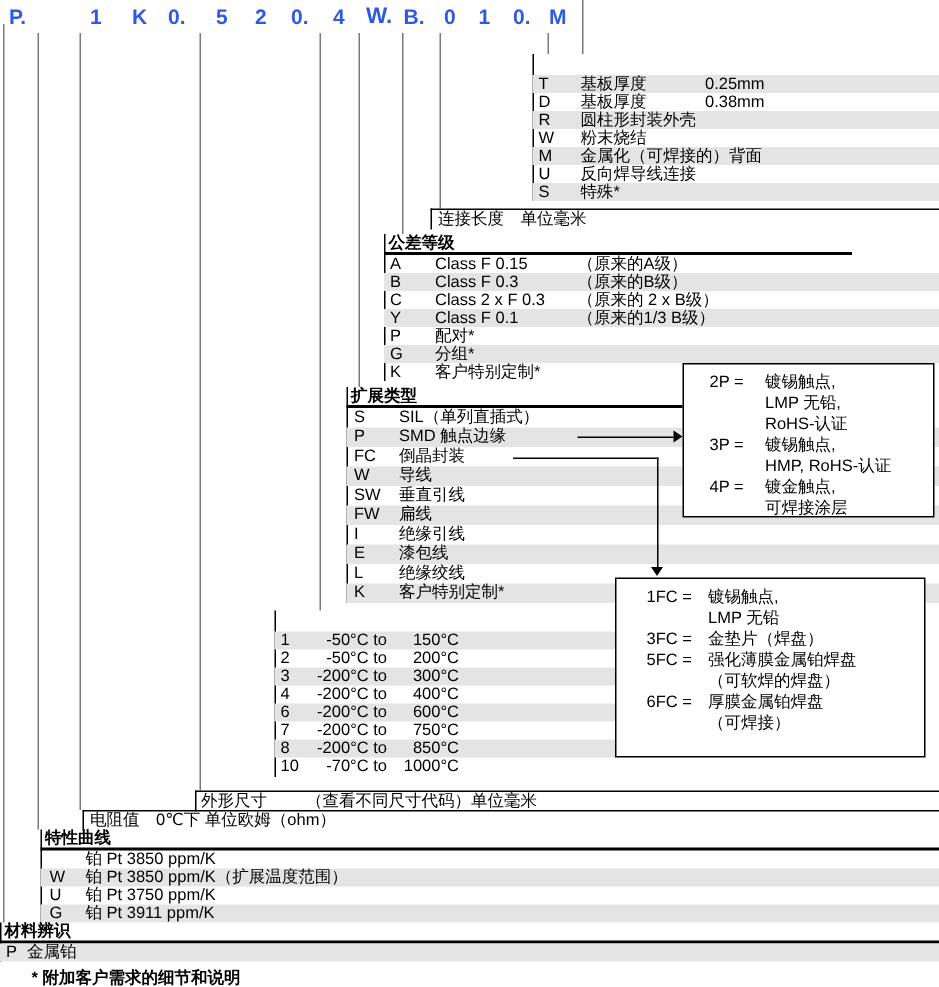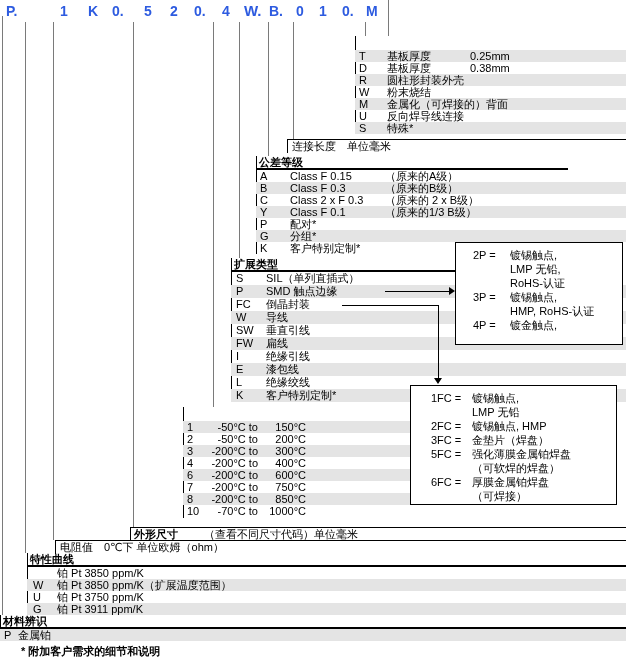--- a/index.html
+++ b/index.html
@@ -10,21 +10,21 @@
   .vline{position:absolute;width:1px;background:var(--lgray,#7a7a7a);}
   .vb{position:absolute;width:1px;background:#000;}
   .hline{position:absolute;height:1px;background:#000;}
   .hdr{position:absolute;height:14px;line-height:12px;font-size:11px;font-weight:bold;
        padding-left:3px;border-bottom:2px solid #000;box-sizing:border-box;background:transparent;white-space:nowrap;}
   .row{position:absolute;height:12px;line-height:12px;font-size:11px;display:flex;align-items:center;white-space:nowrap;}
   .row.tall{height:13px;line-height:13px;}
   .shade{background:var(--shade,#e4e4e4);}
   .topline{border-top:1px solid #000;}
   .c{display:inline-block;flex:none;}
-  .b{font-weight:bold;}
+  .b{font-weight:normal;}
   .sp{left:355px;width:271px;}  .sp .c{margin-left:4px;width:28px;}
   .sp .v{position:absolute;left:115px;top:0;height:24px;line-height:12px;}
   .tol{left:256px;width:370px;} .tol .c{margin-left:4px;width:30px;}
   .tol .cl{display:inline-block;min-width:95px;flex:none;}
   .ext{left:231px;width:395px;} .ext .c{margin-left:5px;width:30px;}
   .tmp{left:183px;width:227px;} .tmp .c{margin-left:4px;width:16px;}
   .tmp .f{display:inline-block;width:55px;text-align:right;margin-right:4px;flex:none;}
   .tmp .t{display:inline-block;width:44px;text-align:right;flex:none;}
   .cur{left:27px;width:599px;}  .cur .c{margin-left:6px;width:24px;}
   .mat{left:0;width:626px;}     .mat .c{margin-left:4px;width:14px;}
@@ -282,34 +282,34 @@
         <span>镀锡触点,</span>
       </div>
     <div class="ln">
         <span class="lb"></span>
         <span>HMP, RoHS-认证</span>
       </div>
     <div class="ln">
         <span class="lb">4P =</span>
         <span>镀金触点,</span>
       </div>
+    <div class="ln">
+        <span class="lb"></span>
+        <span>可焊接涂层</span>
+      </div>
   </div>
 
   <div class="callout fb" style="left:410px;top:385px;width:207px;height:120px">
     <div class="ln">
         <span class="lb">1FC =</span>
         <span>镀锡触点,</span>
       </div>
     <div class="ln">
         <span class="lb"></span>
         <span>LMP 无铅</span>
-      </div>
-    <div class="ln">
-        <span class="lb">2FC =</span>
-        <span>镀锡触点, HMP</span>
       </div>
     <div class="ln">
         <span class="lb">3FC =</span>
         <span>金垫片（焊盘）</span>
       </div>
     <div class="ln">
         <span class="lb">5FC =</span>
         <span>强化薄膜金属铂焊盘</span>
       </div>
     <div class="ln">

